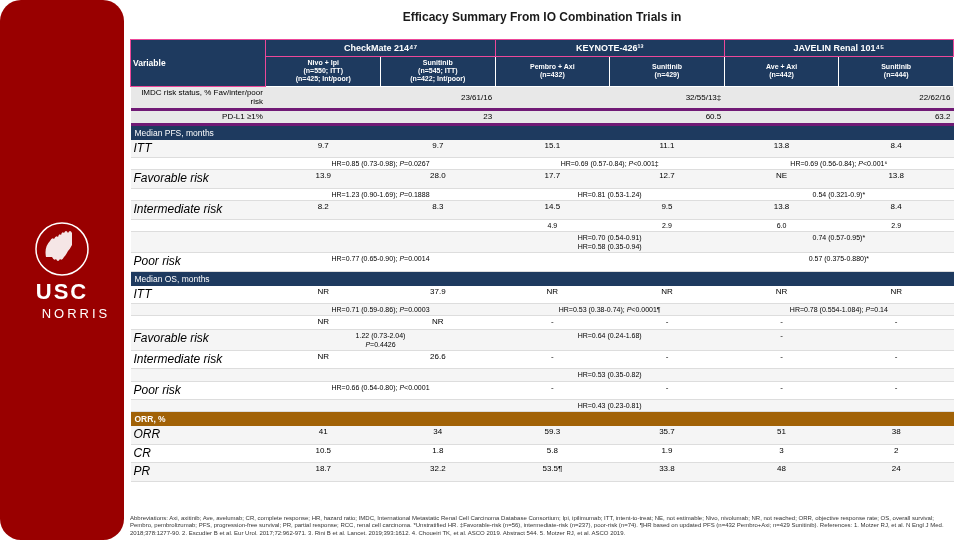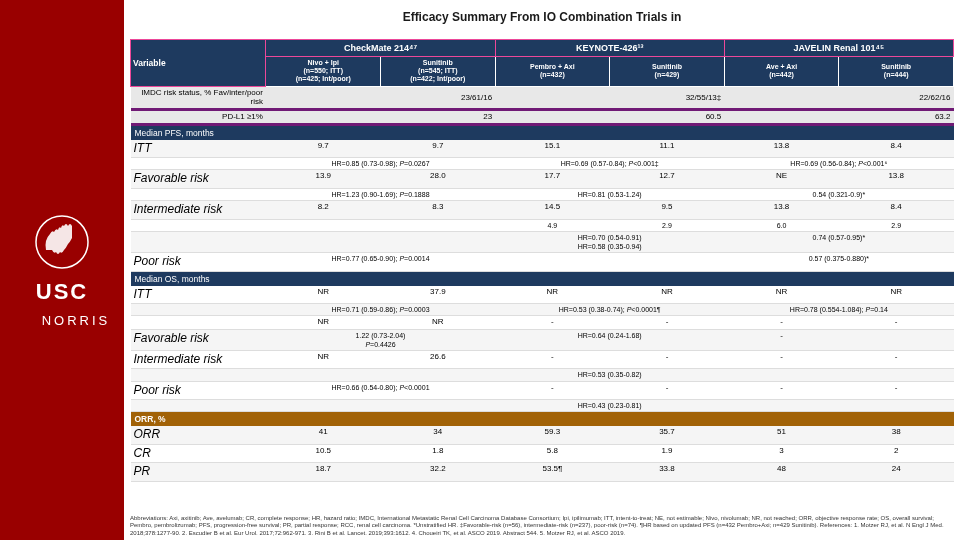--- a/index.html
+++ b/index.html
@@ -21,21 +21,22 @@
     .sidebar {
       position: absolute;
       left: 0; top: 0;
       width: 124px;
       height: 540px;
       background: #990000;
       display: flex;
       flex-direction: column;
       align-items: center;
       justify-content: center;
-      gap: 8px;
+      gap: 1px;
+      border-radius: 21px;
     }
     .usc-logo-hands {
       width: 60px;
       height: 60px;
     }
     .usc-text {
       color: #fff;
       font-size: 22px;
       font-weight: bold;
       letter-spacing: 2px;

